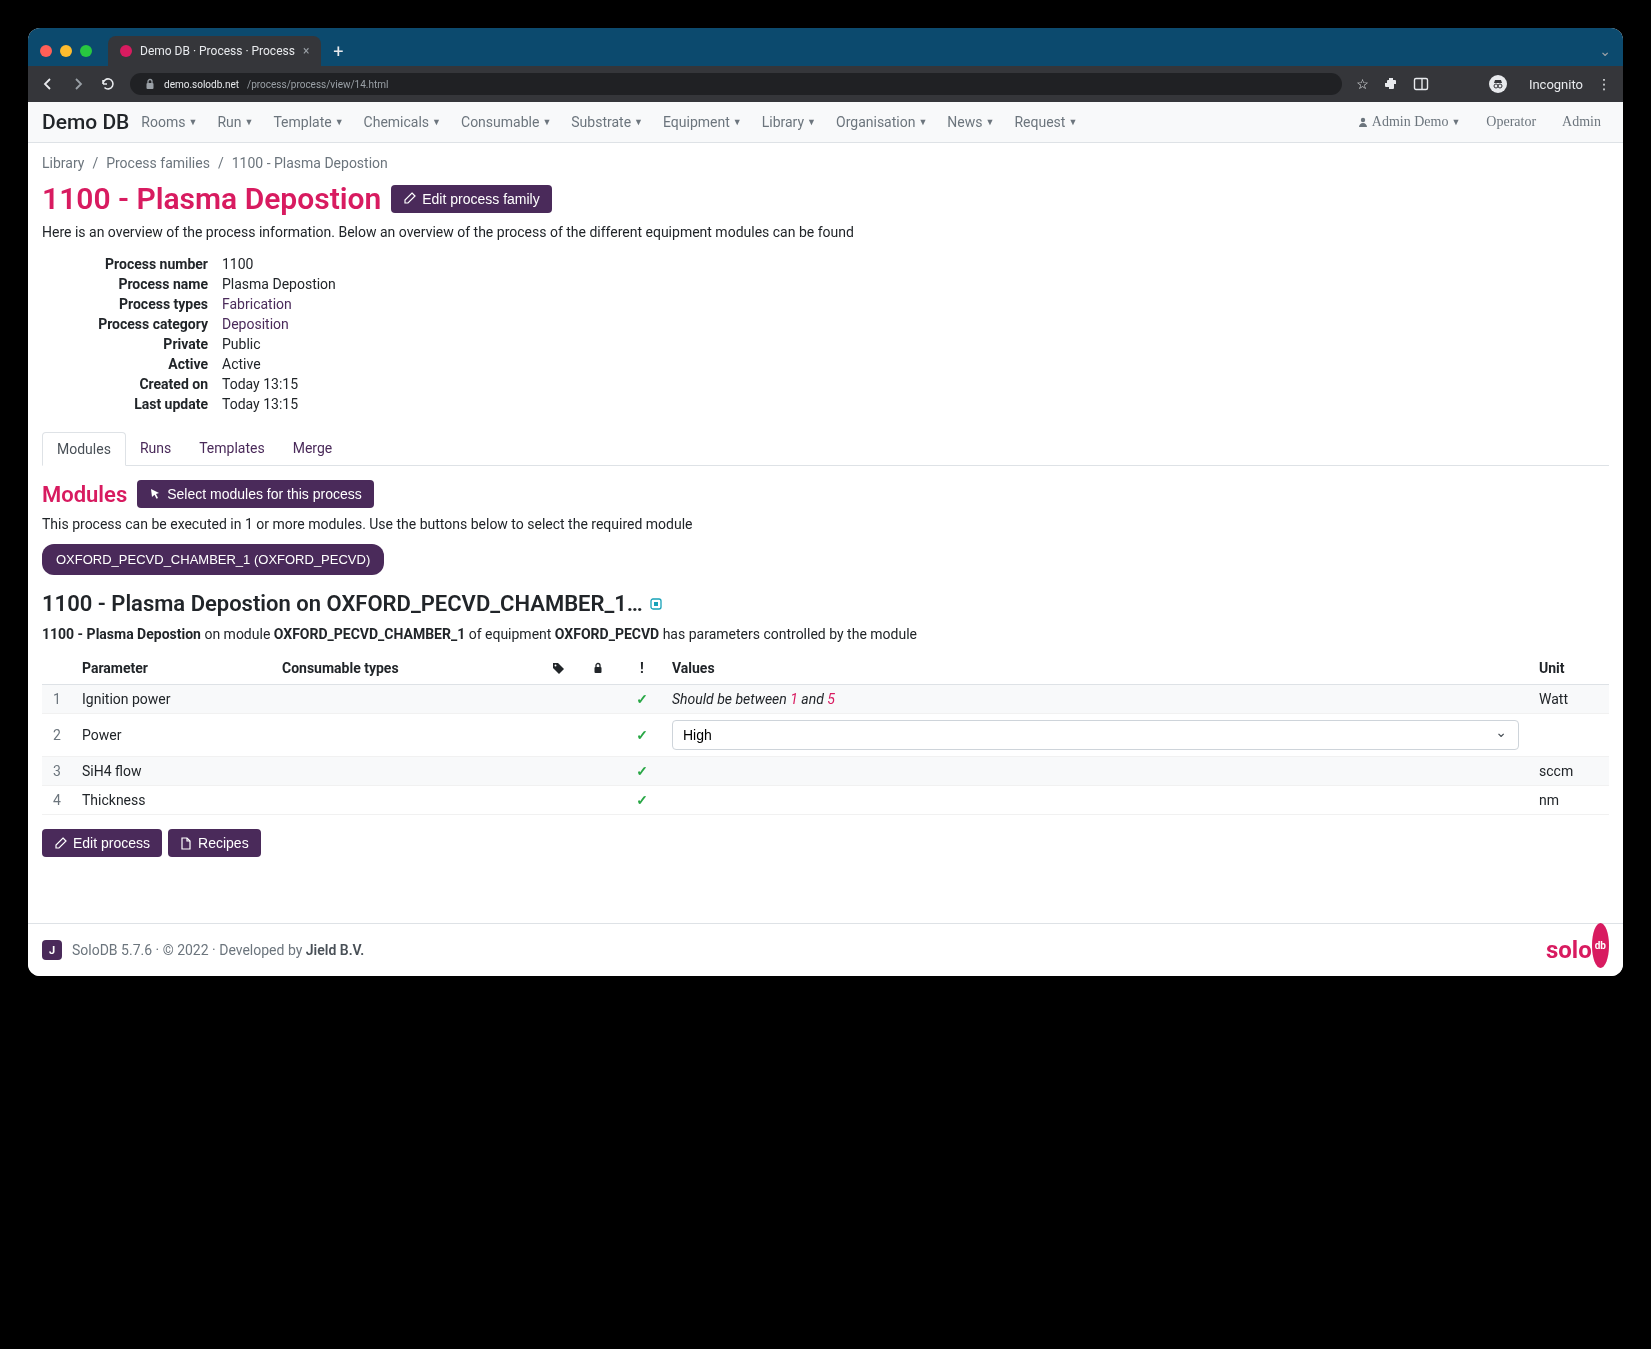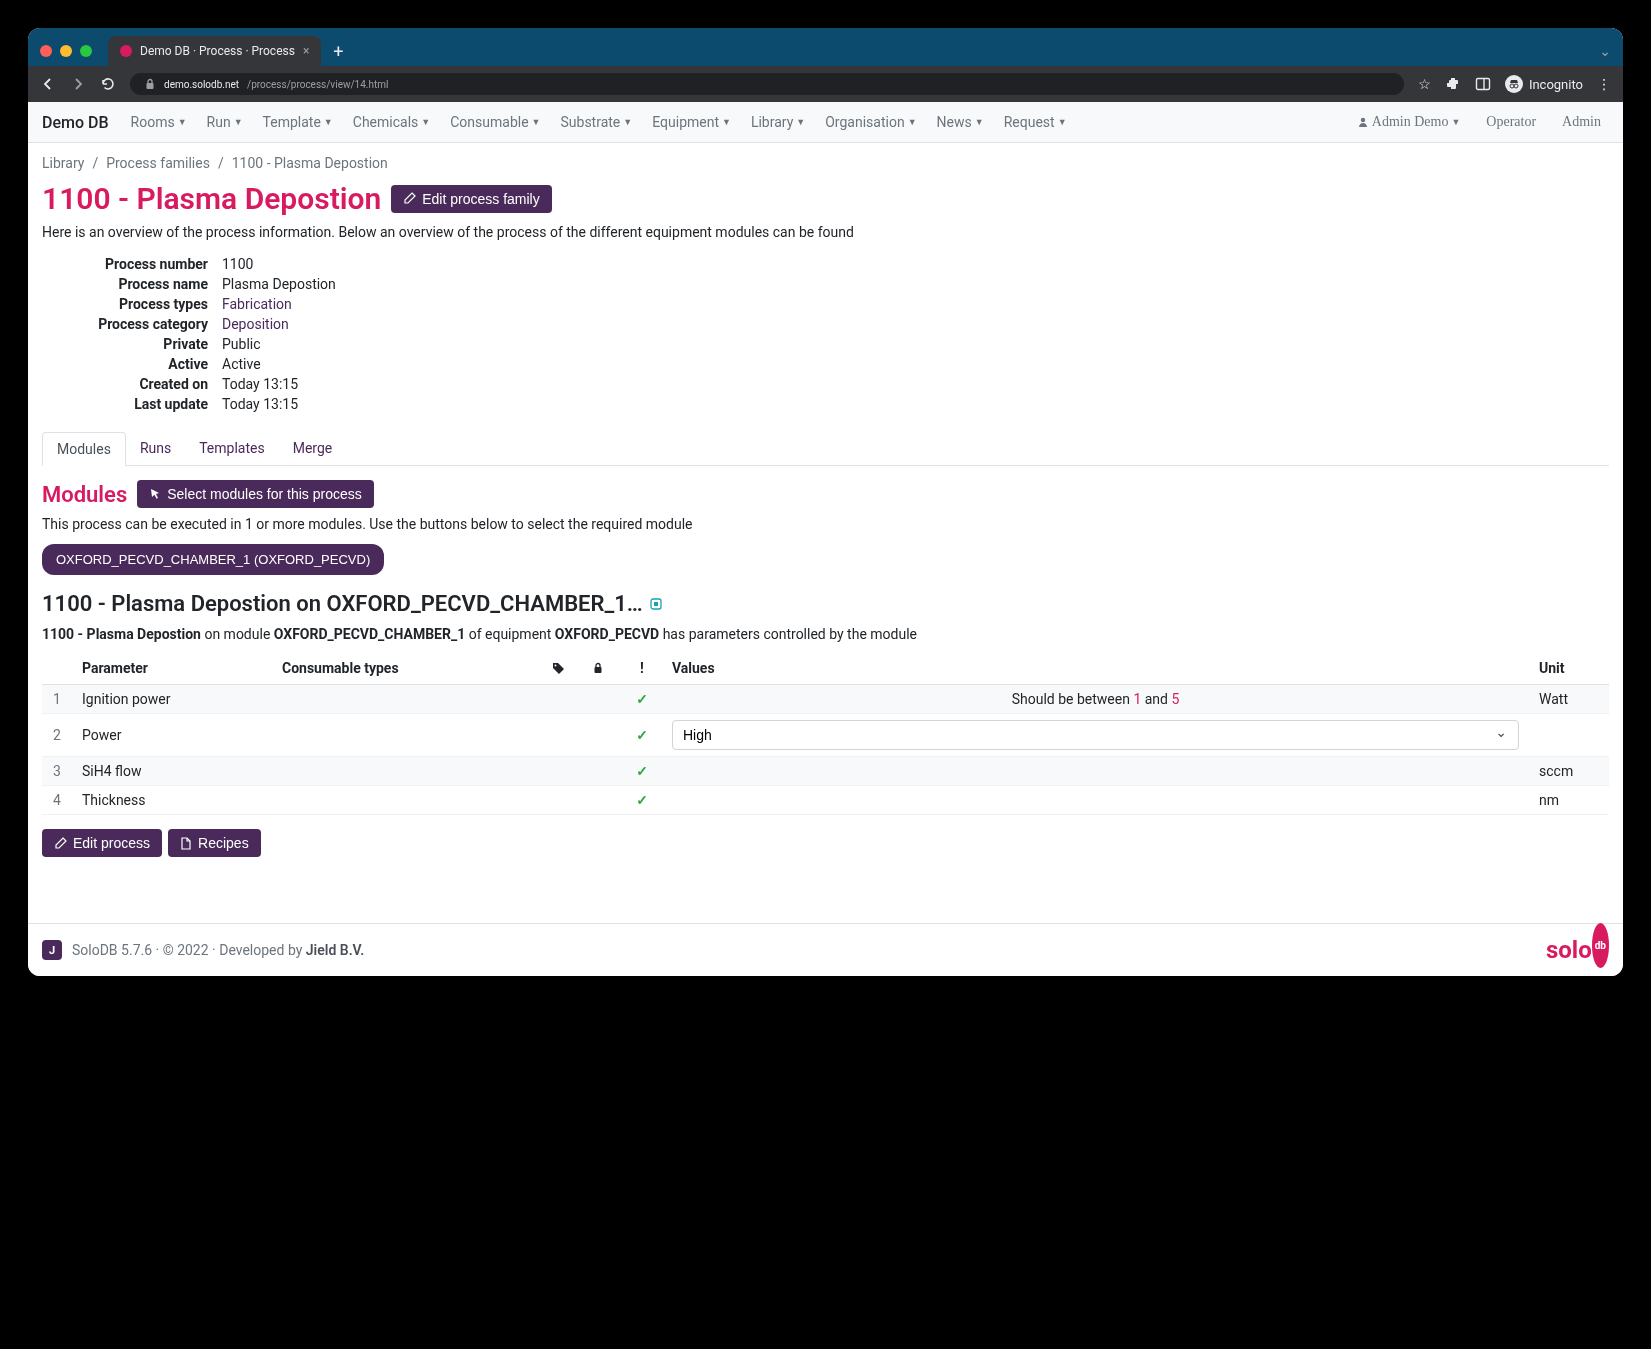--- a/index.html
+++ b/index.html
@@ -60,32 +60,32 @@
       border-radius: 20px;
       padding: 5px 14px;
       display: flex;
       align-items: center;
       gap: 8px;
       color: #9aa0a6;
       font-size: 10px;
     }
     .chrome-url .domain { color:#e8eaed; }
     .chrome-right { display:flex; align-items:center; gap:14px; color:#e8eaed;}
-    .incognito-badge { display:flex; align-items:center; gap:6px; font-size:13px;}
+    .incognito-badge { display:flex; align-items:center; gap:22px; font-size:13px;margin-left:46px;}
     .incog-icon { width:18px; height:18px; background:#e8eaed; border-radius:50%; display:flex; align-items:center; justify-content:center;}
     
     .navbar {
       background:#f8f9fa;
       border-bottom:1px solid #dee2e6;
       padding: 8px 14px;
       display:flex;
       align-items:center;
       gap: 4px;
     }
-    .navbar-brand { font-weight:500; font-size:16px; color:#212529; margin-right:10px;}
+    .navbar-brand { font-weight:500; font-size:21px; color:#212529; }
     .nav-link { color:#6c757d; padding:4px 8px; cursor:pointer; display:flex; align-items:center; gap:3px; font-size:14px;}
     .nav-link .caret { font-size:9px; color:#6c757d;}
     .navbar-right { margin-left:auto; display:flex; align-items:flex-start; gap:10px;font-family:Liberation Serif, serif;}
     .navbar-right .nav-link { color:#6c757d;}
     
     .content { padding: 12px 14px 0 14px; background:#fff; min-height:780px;}
     .breadcrumb { display:flex; gap:8px; font-size:14px; color:#6c757d; margin-bottom:10px;}
     .breadcrumb a { color:#6c757d; text-decoration:none;}
     .breadcrumb .sep { color:#6c757d;}
     .breadcrumb .active { color:#6c757d;}
@@ -382,21 +382,21 @@
         </tr>
       </thead>
       <tbody>
         <tr class="striped">
           <td class="col-idx">1</td>
           <td>Ignition power</td>
           <td></td>
           <td class="center"></td>
           <td class="center"></td>
           <td class="center"><span class="check">✓</span></td>
-          <td class="range-text" style="text-align:center;">
+          <td class="range-text" style="text-align:left;font-style:italic;">
             <span>Should be between </span><span class="num">1</span><span> and </span><span class="num">5</span>
           </td>
           <td>Watt</td>
         </tr>
         <tr>
           <td class="col-idx">2</td>
           <td>Power</td>
           <td></td>
           <td class="center"></td>
           <td class="center"></td>

